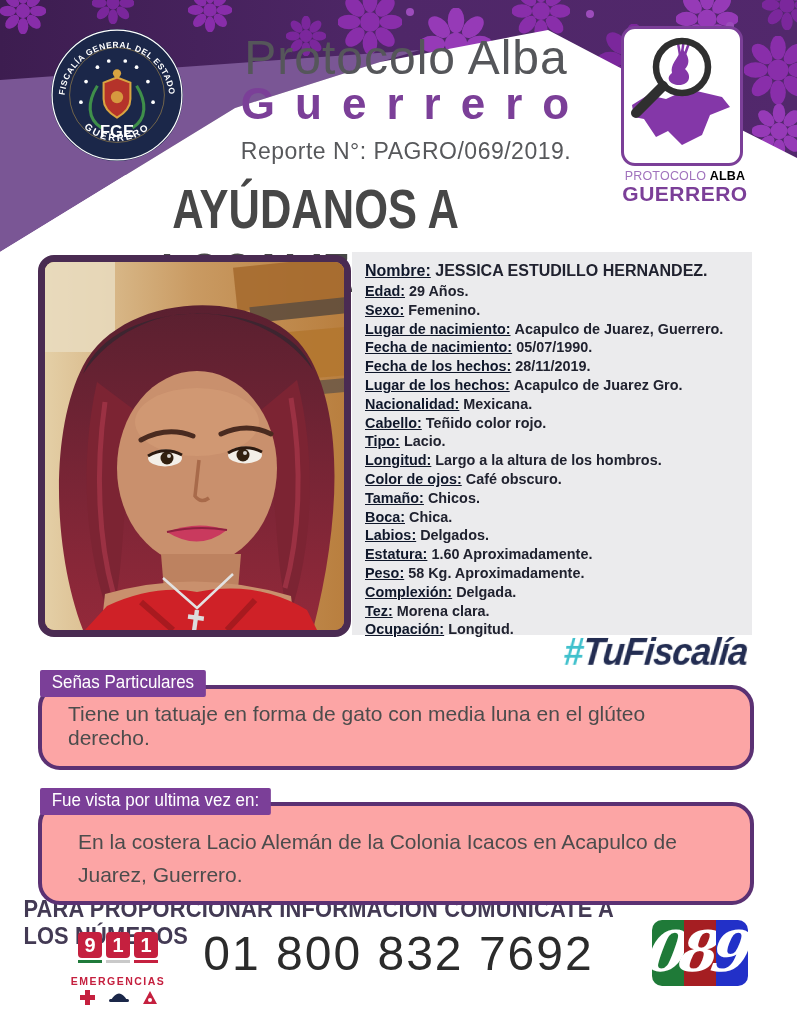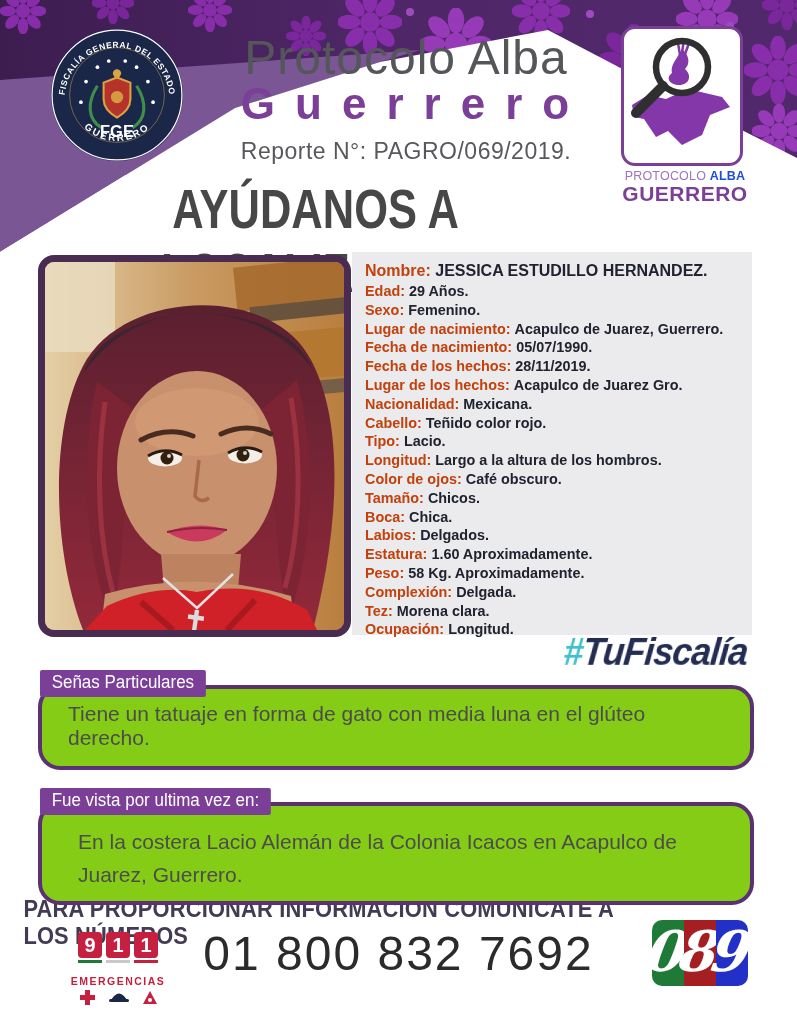--- a/index.html
+++ b/index.html
@@ -8,53 +8,53 @@
 
   
   .band-svg{position:absolute;left:0;top:0;}
 
   .fge-seal{position:absolute;left:50px;top:28px;width:134px;height:134px;}
 
   .alba-logo{position:absolute;left:621px;top:26px;width:128px;text-align:center;}
   .alba-card{width:122px;height:140px;background:#fff;border:3px solid #7b3f98;border-radius:14px;
              box-sizing:border-box;display:flex;align-items:center;justify-content:center;}
   .alba-l1{margin-top:3px;font-size:12.5px;color:#a173bd;font-weight:400;letter-spacing:.2px;white-space:nowrap;}
-  .alba-l1 b{color:#1d4ed8;font-weight:700;}
+  .alba-l1 b{color:#000000;font-weight:700;}
   .alba-l2{font-size:21px;font-weight:700;color:#7b3f98;letter-spacing:.5px;margin-top:-1px;}
 
   .titles{position:absolute;left:168px;top:30px;width:476px;text-align:center;}
   .title-1{font-size:48px;color:#55565a;font-weight:500;letter-spacing:1px;}
   .title-2{font-size:44px;color:#7b3f98;font-weight:700;letter-spacing:20px;margin-top:-6px;padding-left:18px;}
   .report{font-size:23px;color:#57585b;margin-top:9px;letter-spacing:.5px;}
 
   .headline{position:absolute;left:0;top:180px;width:631px;text-align:center;}
   .headline span{display:inline-block;font-size:53px;font-weight:700;color:#474747;
                  transform:scaleX(.82) scaleY(1.05);letter-spacing:0;}
 
   
   .photo-frame{position:absolute;left:38px;top:255px;width:313px;height:382px;
                border:7px solid #4a2b52;border-radius:16px;box-sizing:border-box;overflow:hidden;background:#b98656;}
 
   
   .details{position:absolute;left:352px;top:252px;width:400px;height:383px;background:#ebebed;
            box-sizing:border-box;padding:7px 8px 0 13px;}
   .details .row{font-size:14.4px;line-height:18.8px;white-space:nowrap;}
   .details .row:first-of-type{font-size:16px;line-height:23px;}
-  .details .lbl{color:#c2410c;font-weight:700;}
+  .details .lbl{color:#0f172a;font-weight:700;text-decoration:underline;}
   .details .val{color:#20222f;font-weight:700;}
 
   
   .hashtag{position:absolute;right:50px;top:631px;font-size:38px;font-weight:700;font-style:italic;
            color:#232d52;transform:scaleX(.94) skewX(-6deg);transform-origin:right;letter-spacing:-1px;}
   .hashtag .hash{color:#3fc0cc;}
 
   
   .tab{position:absolute;z-index:3;background:#7b3f98;color:#fff;font-size:17.5px;
        padding:2px 12px 4px;border-radius:2px;transform:scaleX(.97);transform-origin:left;}
-  .roundbox{position:absolute;left:38px;width:716px;background:#84cc16;border:4px solid #5b3173;
+  .roundbox{position:absolute;left:38px;width:716px;background:#fca5a5;border:4px solid #5b3173;
             border-radius:22px;box-sizing:border-box;z-index:2;}
   .senas-tab{left:40px;top:670px;}
   .senas-box{top:685px;height:85px;}
   .senas-text{margin:13px 20px 0 26px;font-size:21px;color:#4c4c4c;}
   .fue-tab{left:40px;top:788px;}
   .fue-box{top:802px;height:103px;}
   .fue-text{margin:19px 20px 0 36px;width:646px;font-size:21px;line-height:33px;color:#4c4c4c;}
 
   
   .cta{position:absolute;left:0;top:896px;width:668px;}

